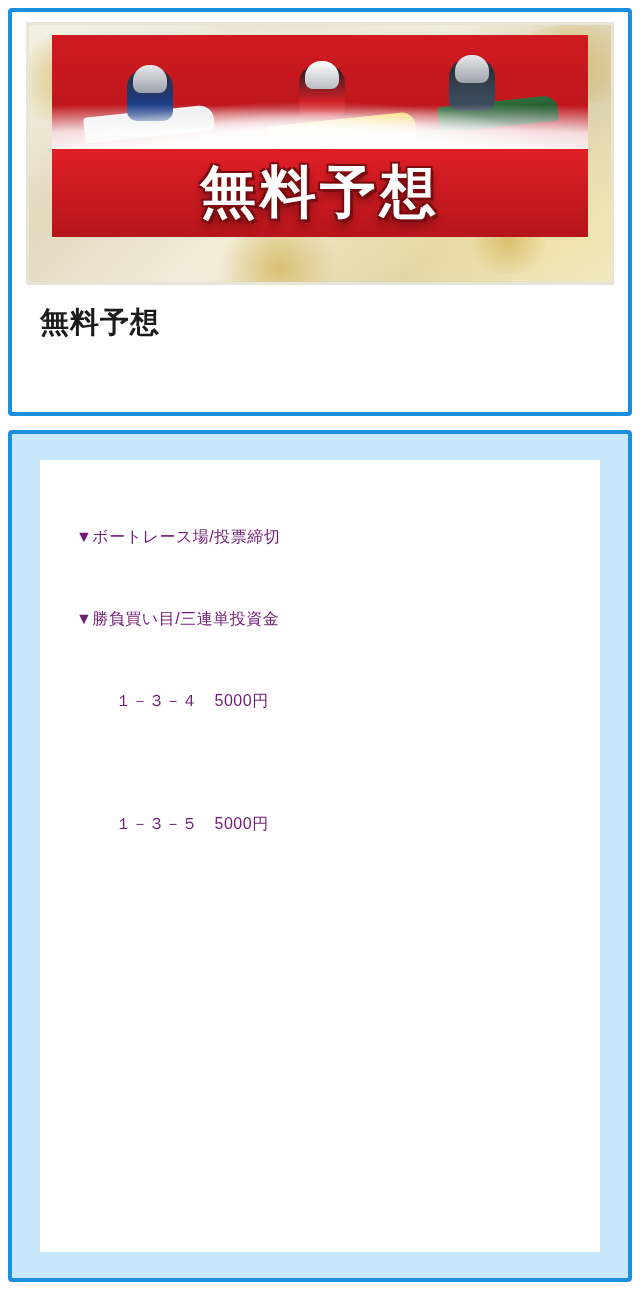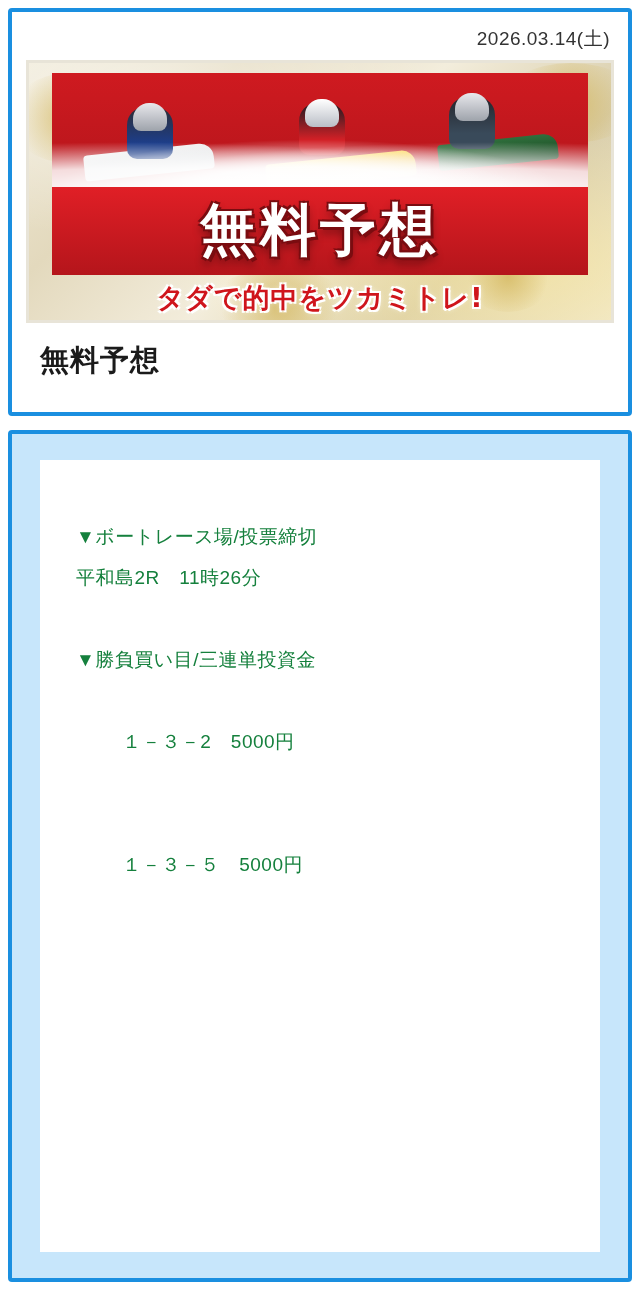--- a/index.html
+++ b/index.html
@@ -176,38 +176,37 @@
     height: 852px;
   }
   .inner-sheet {
     background: #ffffff;
     height: 100%;
     box-sizing: border-box;
     padding: 56px 36px;
     overflow: hidden;
   }
   .body-text {
-    font-size: 19px;
+    font-size: 16px;
     line-height: 41px;
-    color: #15803d;
+    color: #701a75;
     letter-spacing: 0.5px;
     white-space: pre-wrap;
     word-break: break-word;
   }
   .blk { margin-bottom: 0; }
   .spacer { height: 41px; }
 </style>
 </head>
 <body>
 
 <div class="page">
 
   <div class="top-card">
 
-    <div class="date-line">2026.03.14(土)</div>
 
     <div class="banner">
       <div class="gold-splash g1"></div>
       <div class="gold-splash g2"></div>
       <div class="gold-splash g3"></div>
       <div class="gold-splash g4"></div>
 
       <div class="photo-strip">
         <div class="boat b1"></div>
         <div class="boat b2"></div>
@@ -221,40 +220,36 @@
         <div class="rider r3">
             <div class="helmet"></div>
           </div>
         <div class="wave"></div>
       </div>
 
       <div class="title-band">
         <span class="main-title">無料予想</span>
       </div>
 
-      <div class="sub-band">
-        <span class="sub-title">タダで的中をツカミトレ!</span>
-      </div>
     </div>
 
     <div class="card-heading">無料予想</div>
   </div>
 
   <div class="bottom-card">
     <div class="inner-sheet">
 
       <div class="body-text blk">▼ボートレース場/投票締切</div>
-      <div class="body-text blk">平和島2R　11時26分</div>
 
       <div class="spacer"></div>
 
       <div class="body-text blk">▼勝負買い目/三連単投資金</div>
 
       <div class="body-text">
-        <span>１－３－2</span>　<span>5000円</span>
+        <span>１－３－４</span>　<span>5000円</span>
       </div>
       <div class="body-text">
         <span>１－３－５</span>　<span>5000円</span>
       </div>
 
     </div>
   </div>
 
 </div>
 

